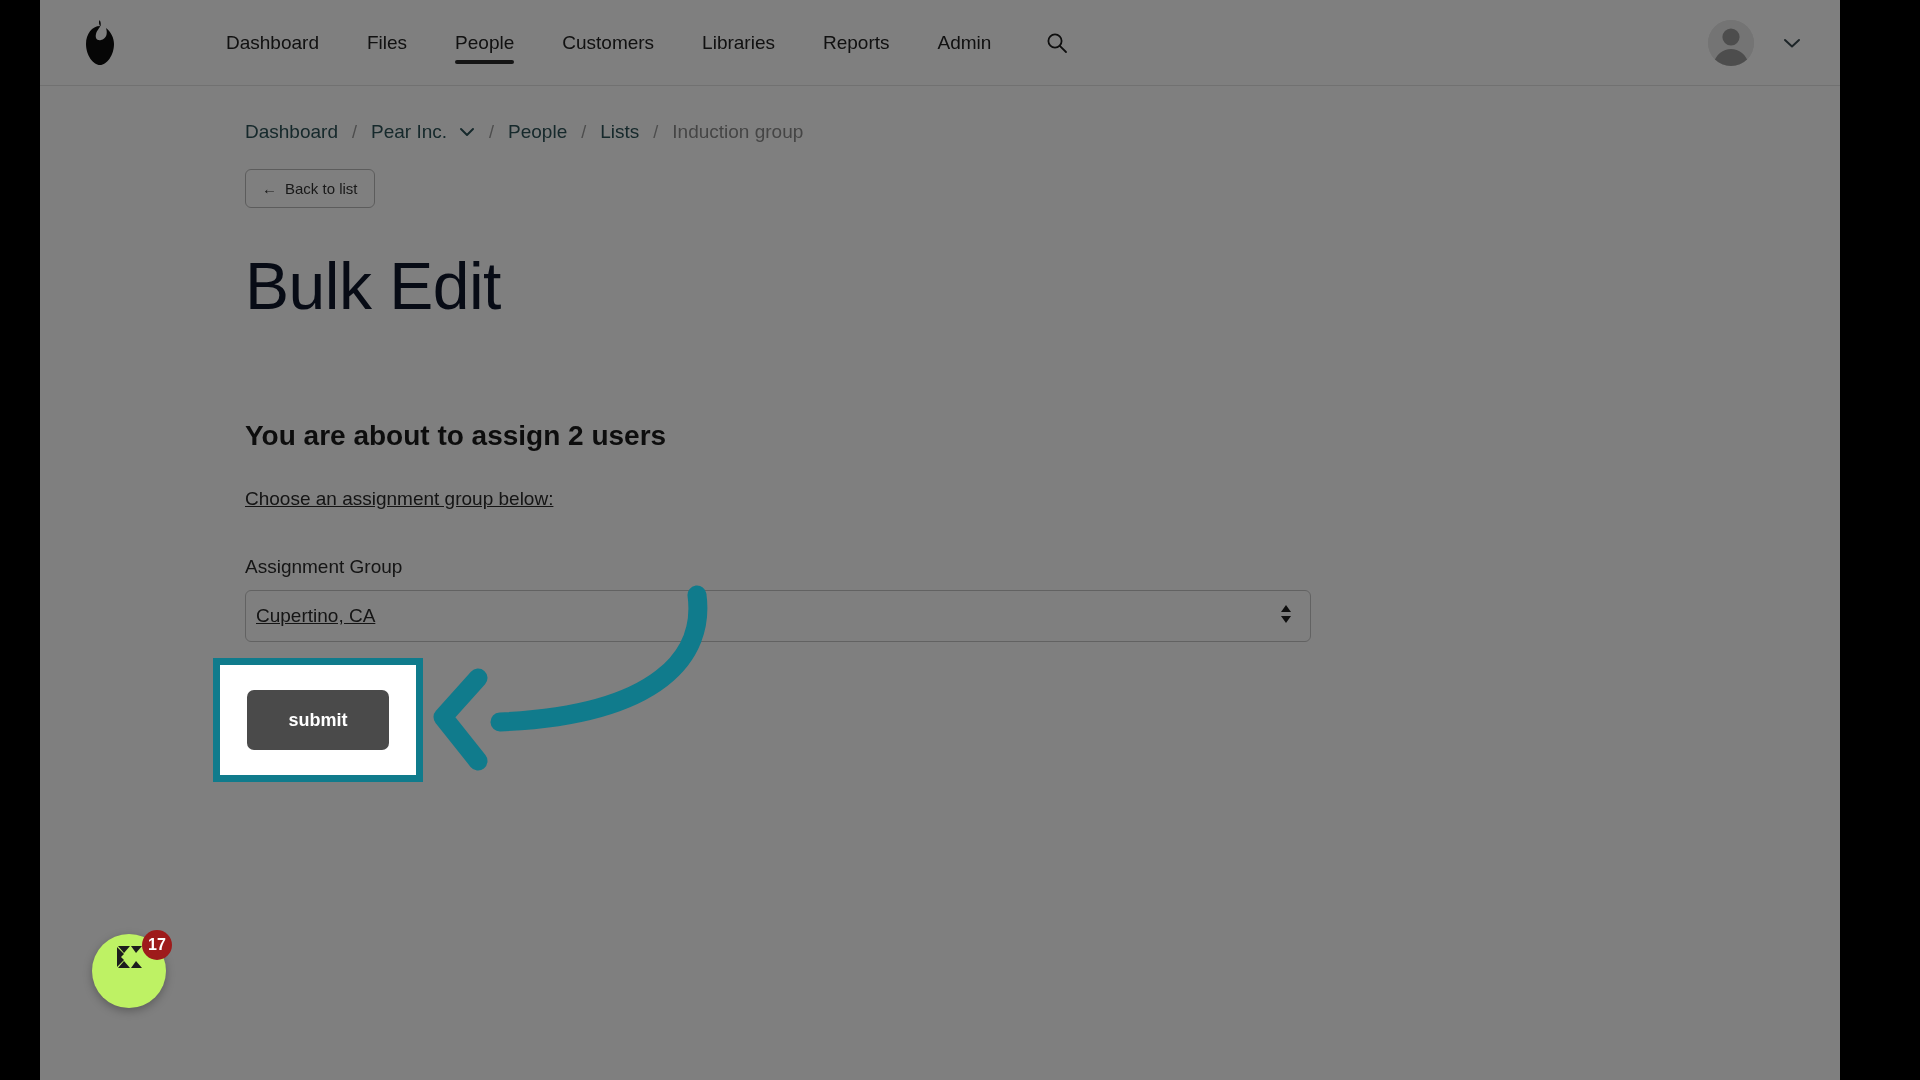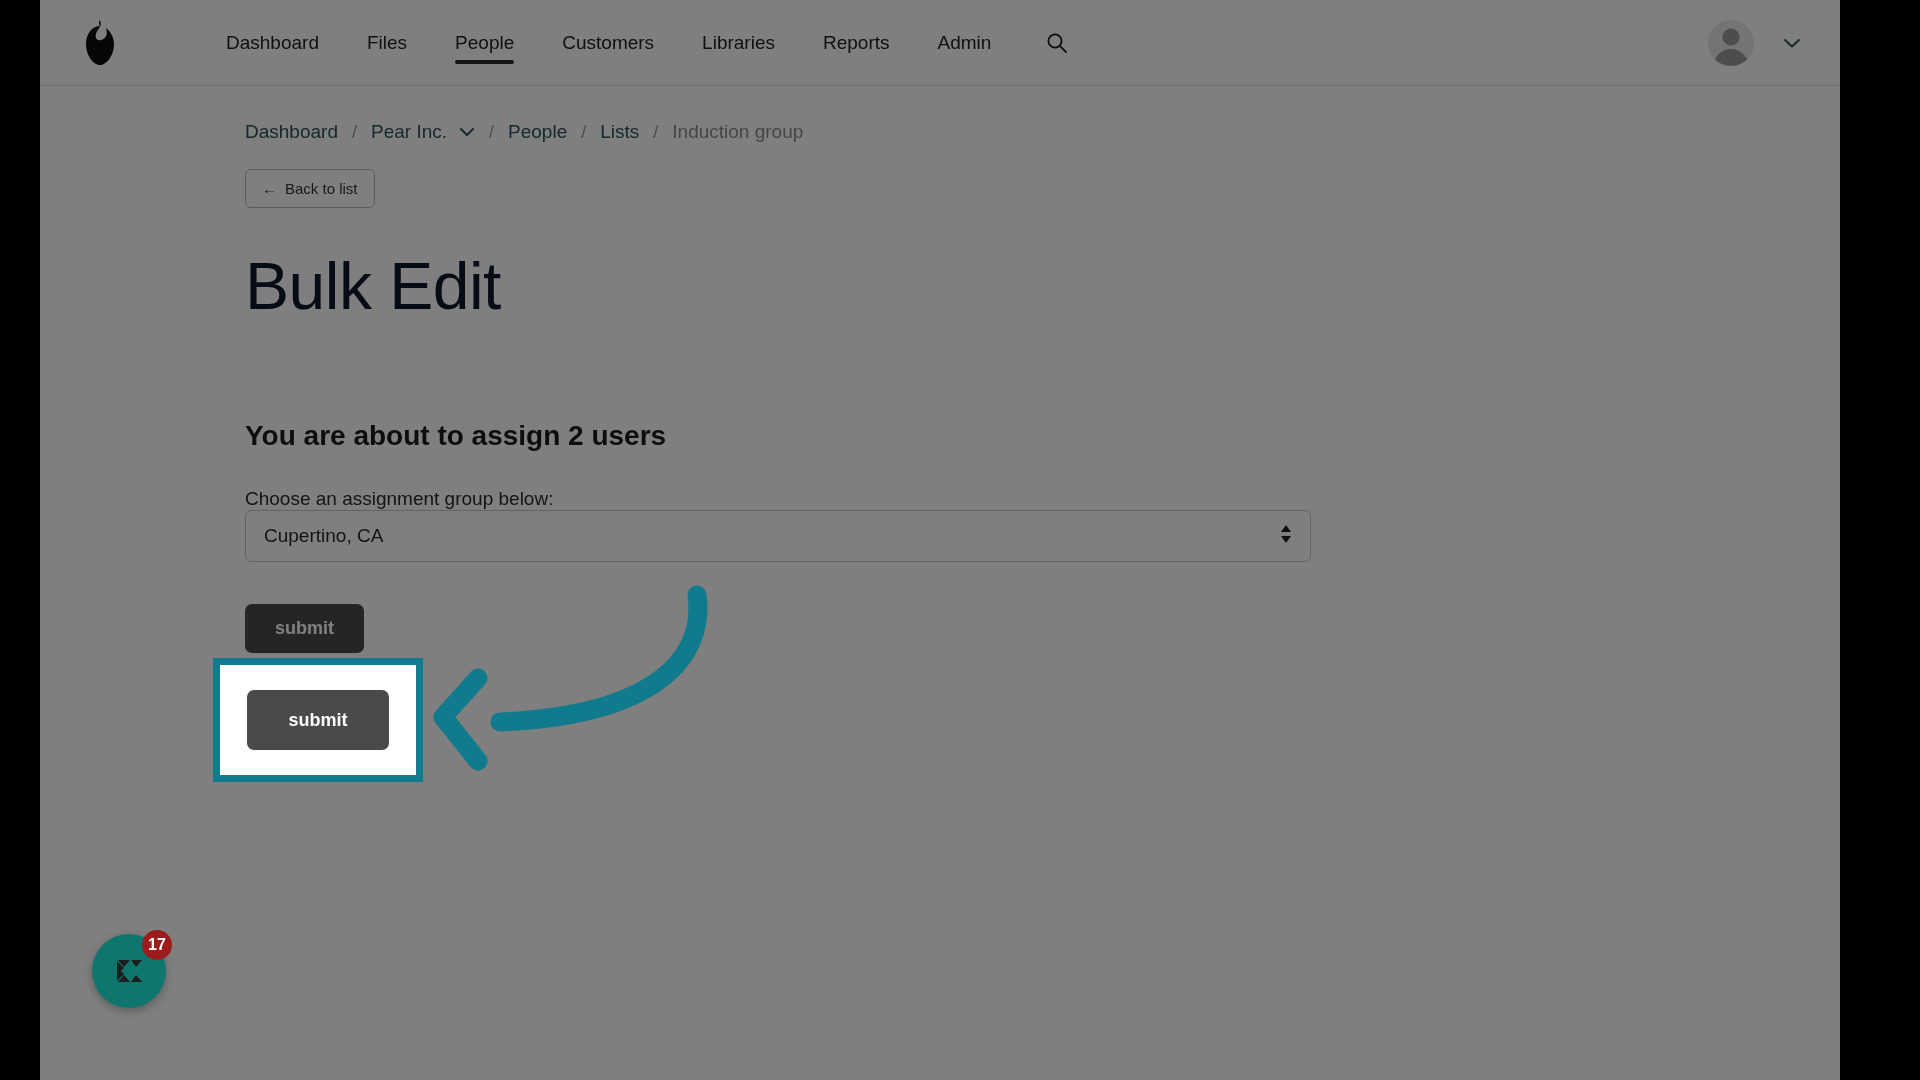--- a/index.html
+++ b/index.html
@@ -154,20 +154,21 @@
     font-size: 28px;
     font-weight: bold;
     color: #1b1b1b;
     margin-top: 96px;
   }
 
   p.instruction {
     font-size: 19px;
     color: #2b2b2b;
     margin-top: 36px;
+    text-decoration: underline;
   }
 
   .field-label {
     display: block;
     font-size: 19px;
     color: #2b2b2b;
     margin-top: 46px;
     margin-bottom: 12px;
   }
   .select-wrap {
@@ -175,25 +176,26 @@
     width: 1066px;
   }
   .select-box {
     width: 100%;
     height: 52px;
     border: 1px solid #c4c4c4;
     border-radius: 6px;
     background: #ffffff;
     font-size: 19px;
     color: #2b2b2b;
-    padding: 0 44px 0 18px;
+    padding: 0 44px 0 10px;
     display: flex;
     align-items: center;
     font-family: "Liberation Sans", sans-serif;
     cursor: pointer;
+    text-decoration: underline;
   }
   .select-arrows {
     position: absolute;
     right: 18px; top: 50%;
     transform: translateY(-50%);
     pointer-events: none;
   }
 
   .submit-row {
     margin-top: 42px;
@@ -251,23 +253,23 @@
     cursor: pointer;
     border: none;
   }
 
   
   .launcher {
     position: absolute;
     left: 92px; bottom: 72px;
     width: 74px; height: 74px;
     border-radius: 50%;
-    background: #0f766e;
+    background: #bef264;
     box-shadow: 0 3px 10px rgba(0,0,0,0.28);
-    display: flex; align-items: center; justify-content: center;
+    display: flex; align-items: flex-start; justify-content: center;
     z-index: 45;
     cursor: pointer;
   }
   .launcher-badge {
     position: absolute;
     right: -6px; top: -4px;
     min-width: 30px; height: 30px;
     border-radius: 15px;
     background: #9e1b1b;
     color: #ffffff;
@@ -353,20 +355,21 @@
         <span>←</span>
         <span>Back to list</span>
       </button>
 
       <h1 class="page-title">Bulk Edit</h1>
 
       <h2 class="section-title">You are about to assign 2 users</h2>
 
       <p class="instruction">Choose an assignment group below:</p>
 
+      <label class="field-label">Assignment Group</label>
 
       <div class="select-wrap">
         <div class="select-box">
           <span>Cupertino, CA</span>
         </div>
         <span class="select-arrows">
           <svg width="14" height="22" viewBox="0 0 14 22" aria-hidden="true">
             <polygon points="7,2 12,9 2,9" fill="#1f1f1f"></polygon>
             <polygon points="7,20 12,13 2,13" fill="#1f1f1f"></polygon>
           </svg>

